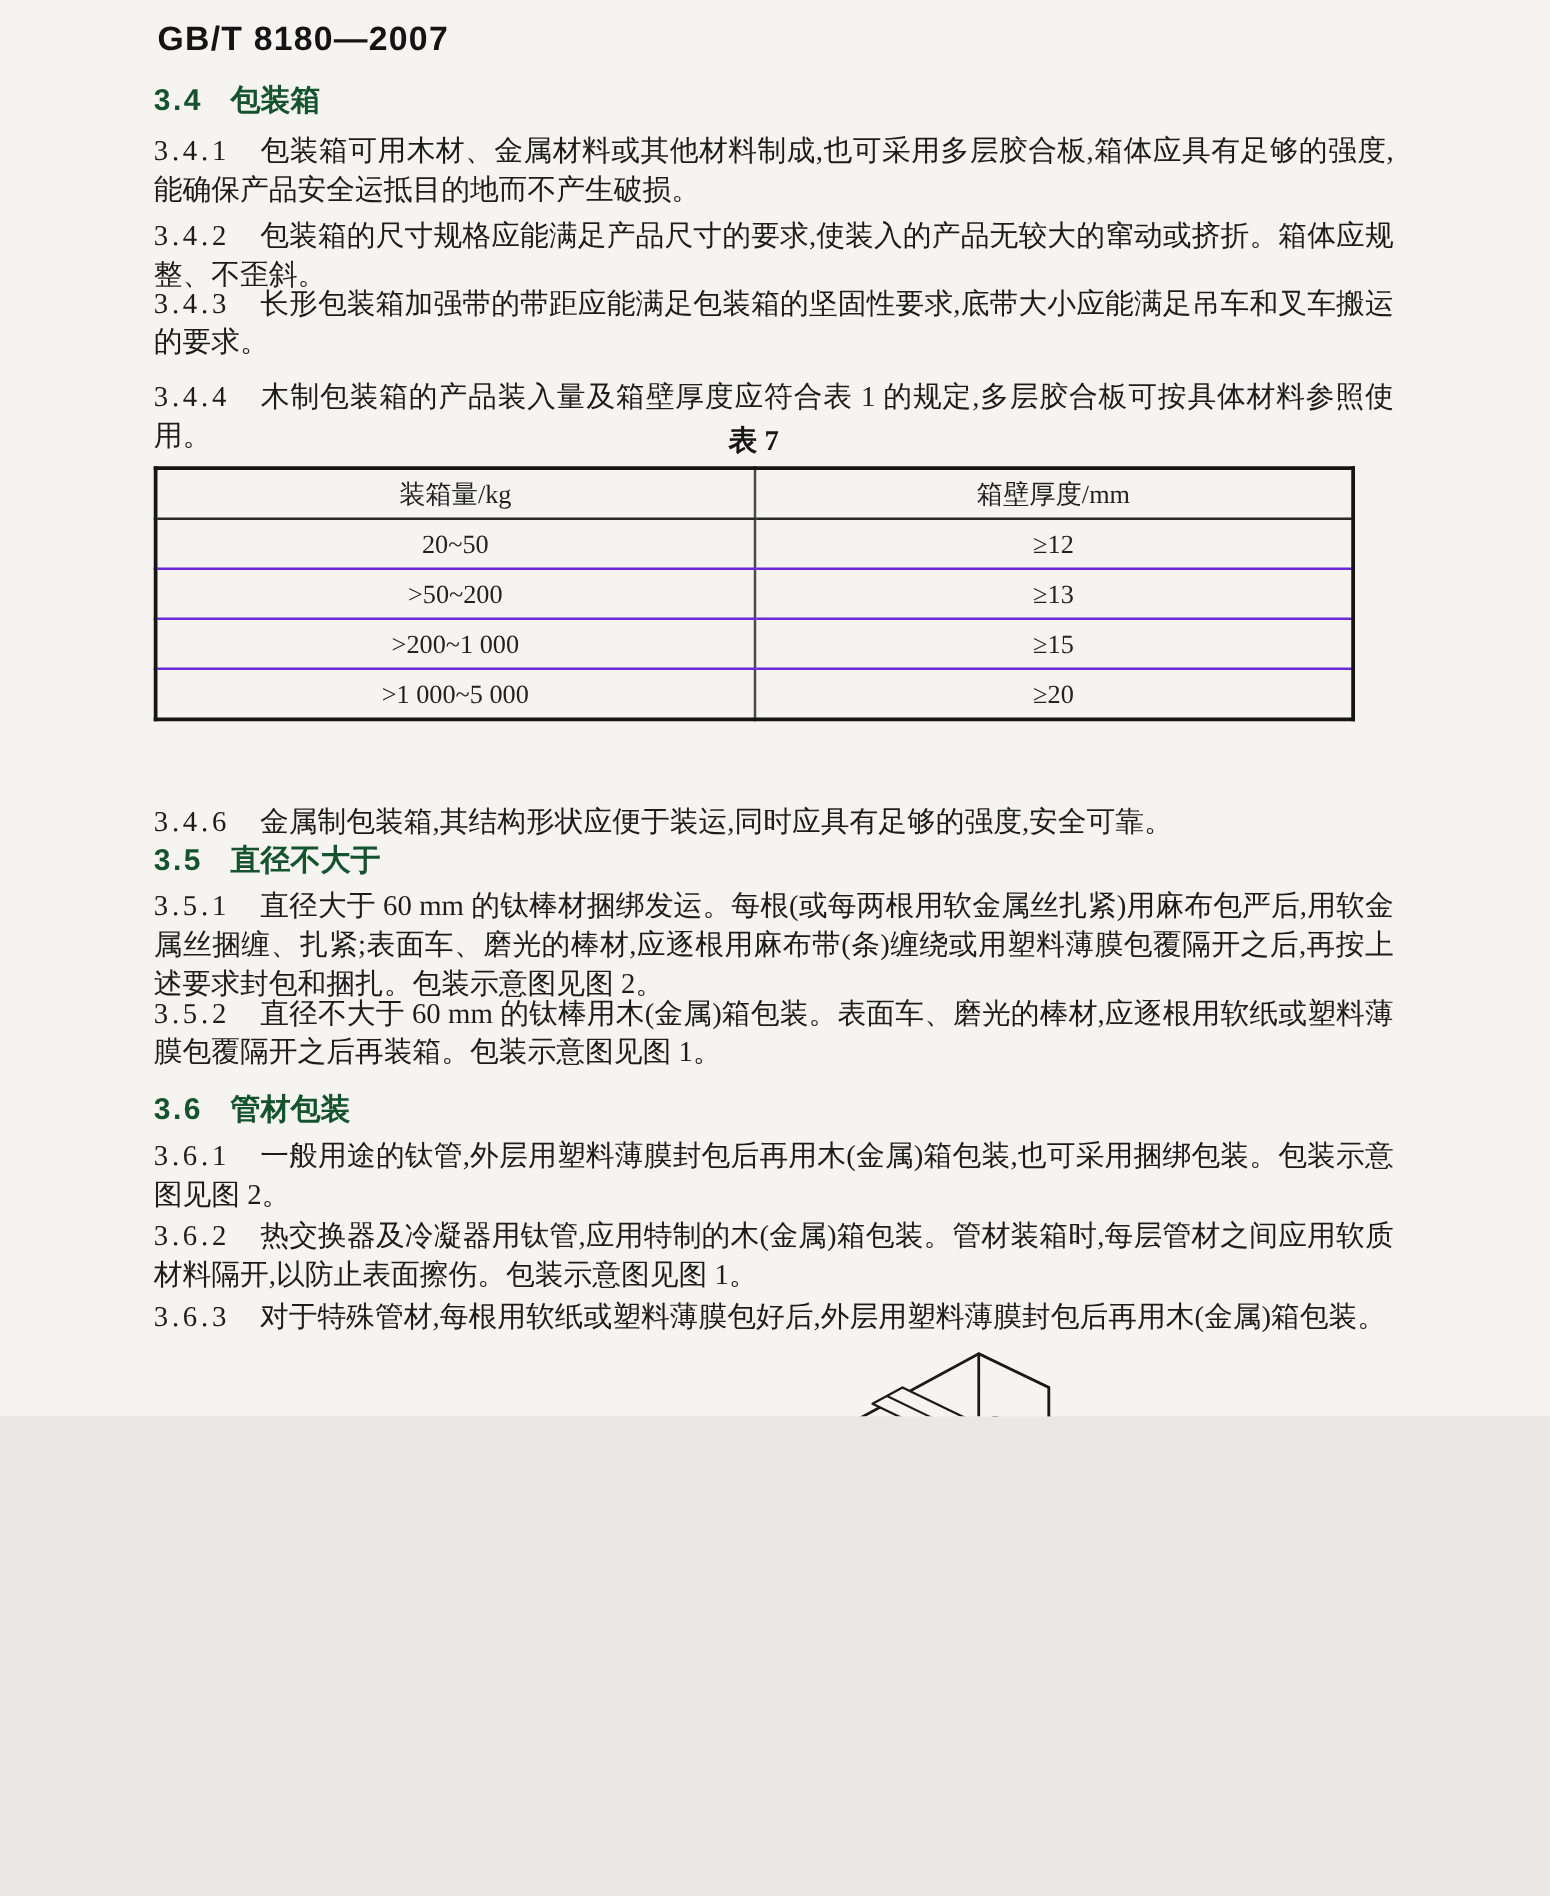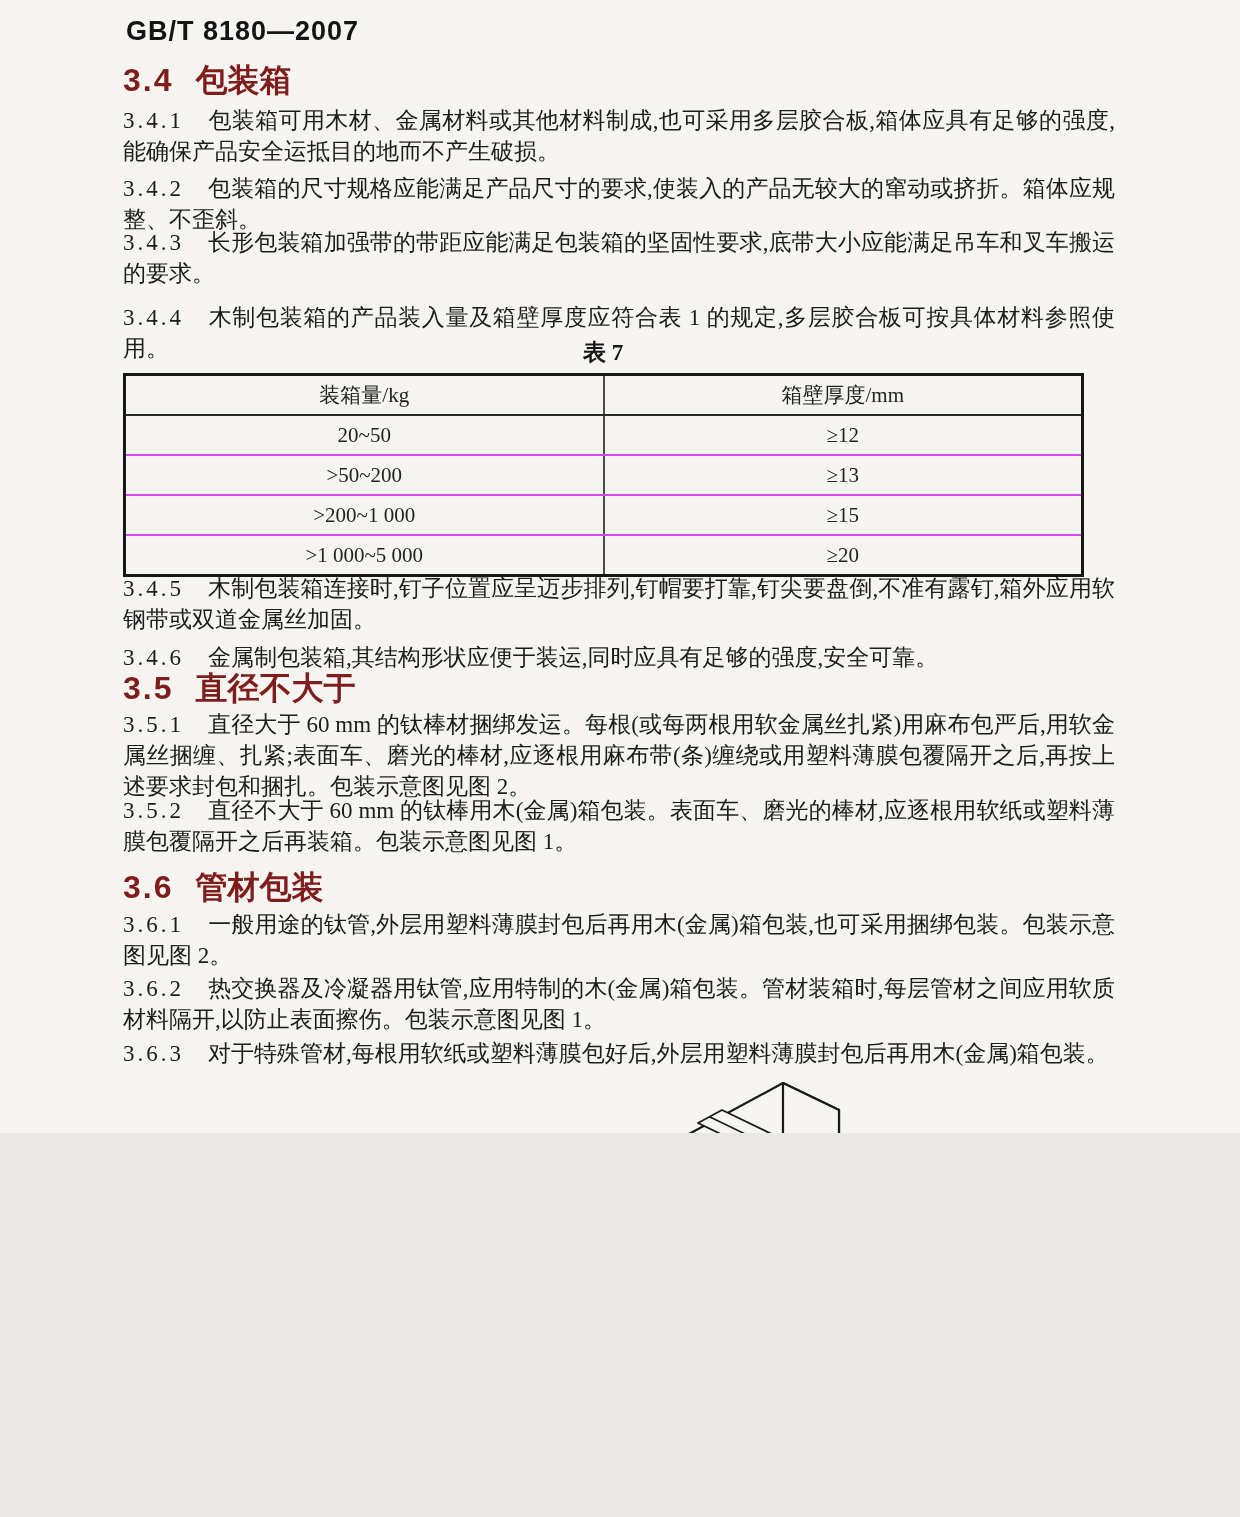--- a/index.html
+++ b/index.html
@@ -27,42 +27,42 @@
     text-align:justify;
     color:#1c1c1c;
   }
   .textblock .num{
     letter-spacing:3px;
     margin-right:24px;
     white-space:nowrap;
   }
   .heading{
     left:123px;width:992px;
-    font-size:32px;line-height:31px;
-    font-weight:700;color:#7f1d1d;
+    font-size:24px;line-height:31px;
+    font-weight:700;color:#14532d;
     font-family:"Liberation Sans","DejaVu Sans",sans-serif;
   }
   .heading .num{letter-spacing:2px;margin-right:22px;}
   .tbl-caption{
     left:123px;width:960px;top:337px;
     text-align:center;font-size:23px;line-height:31px;font-weight:600;
     color:#161616;
   }
   table.t1{
     position:absolute;left:123px;top:373px;
     width:961px;height:190px;
     border-collapse:collapse;
     font-size:21px;color:#222;
   }
   table.t1 th,table.t1 td{
     height:38px;padding:0;margin:0;
     text-align:center;vertical-align:middle;
     font-weight:500;
     border-top:2px solid #3a3a3a;
-    border-bottom:2px solid #d946ef;
+    border-bottom:2px solid #6d28d9;
   }
   table.t1 .c1{border-right:2px solid #4a4a4a;width:50%;}
   table.t1{border:3px solid #161616;}
   table.t1 th{border-bottom:2.5px solid #2a2a2a;border-radius:10px;}
   .figure{left:330px;top:1075px;width:560px;height:360px;}
   .fig-caption{
     left:123px;width:900px;top:1432px;
     text-align:center;
     font-family:"Liberation Sans","DejaVu Sans",sans-serif;
     font-weight:400;font-size:25px;line-height:30px;color:#141414;
@@ -126,23 +126,20 @@
         <td class="c1">&gt;200~1 000</td>
         <td>≥15</td>
       </tr>
       <tr>
         <td class="c1">&gt;1 000~5 000</td>
         <td>≥20</td>
       </tr>
     </tbody>
   </table>
 
-  <div class="abs textblock" style="top:573px">
-    <span class="num">3.4.5</span><span>木制包装箱连接时,钉子位置应呈迈步排列,钉帽要打靠,钉尖要盘倒,不准有露钉,箱外应用软钢带或双道金属丝加固。</span>
-  </div>
 
   <div class="abs textblock" style="top:642px">
     <span class="num">3.4.6</span><span>金属制包装箱,其结构形状应便于装运,同时应具有足够的强度,安全可靠。</span>
   </div>
 
   <div class="abs heading" style="top:673px">
     <span class="num">3.5</span><span>直径不大于</span>
   </div>
 
   <div class="abs textblock" style="top:709px">

